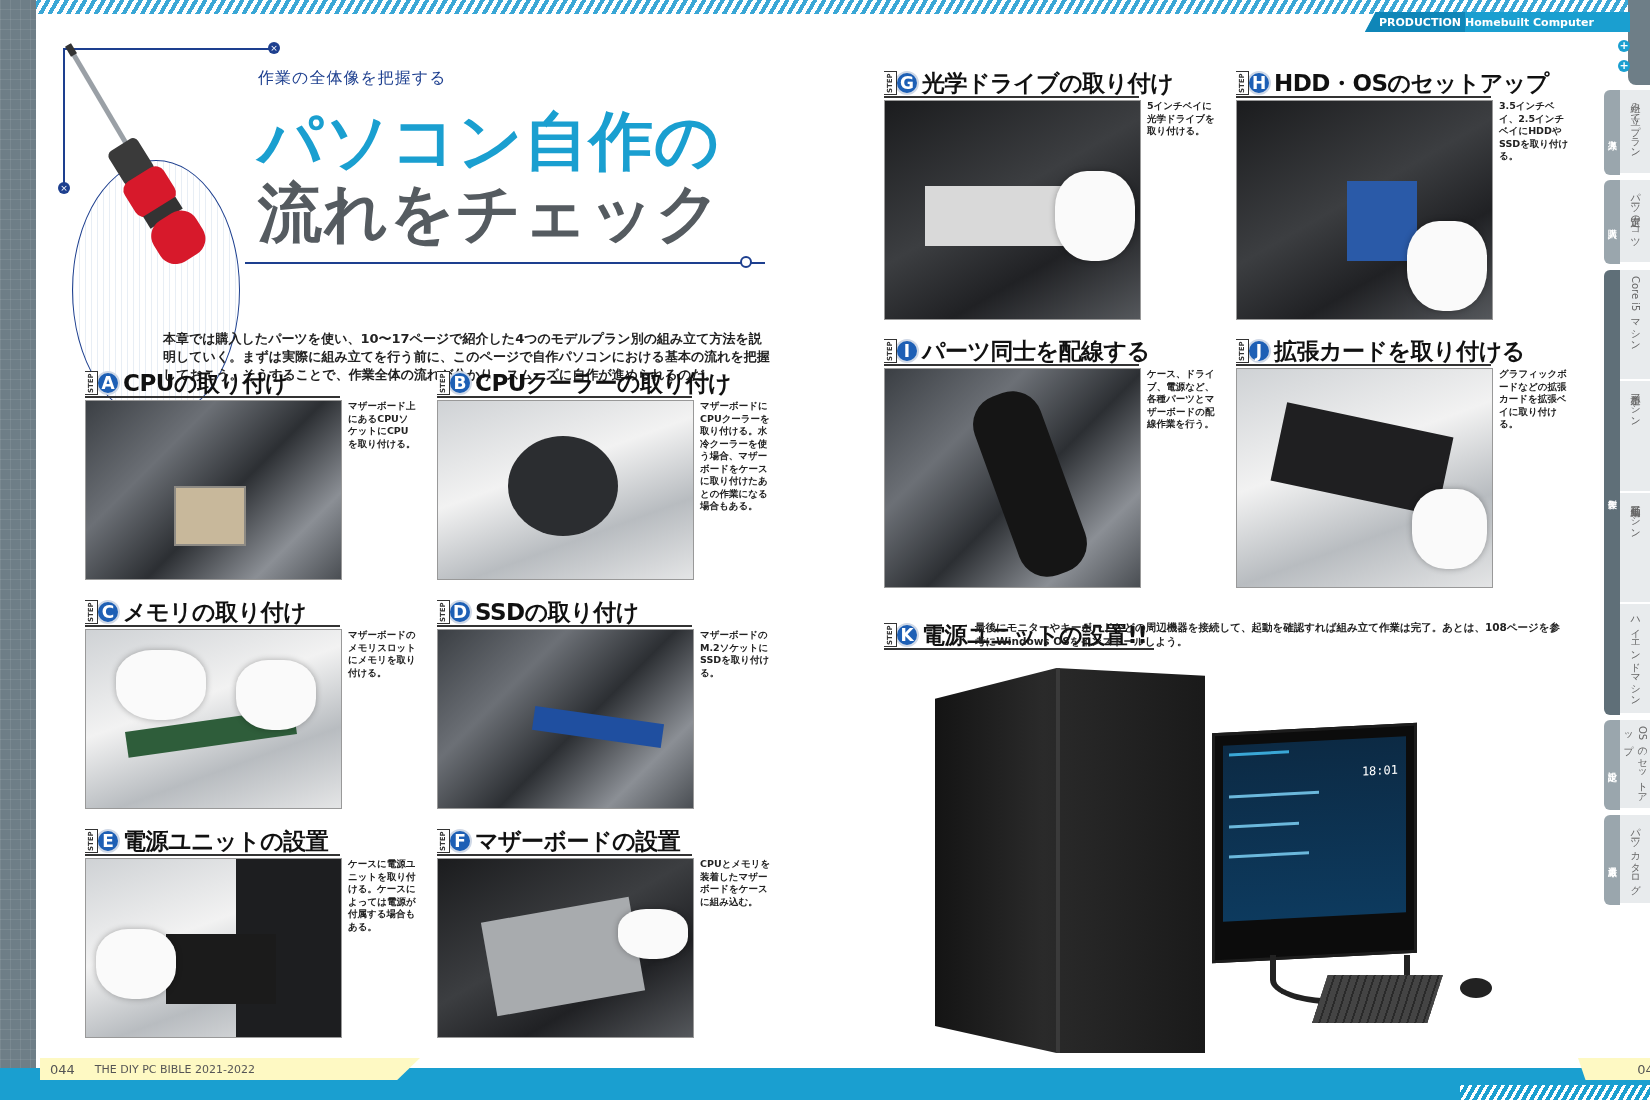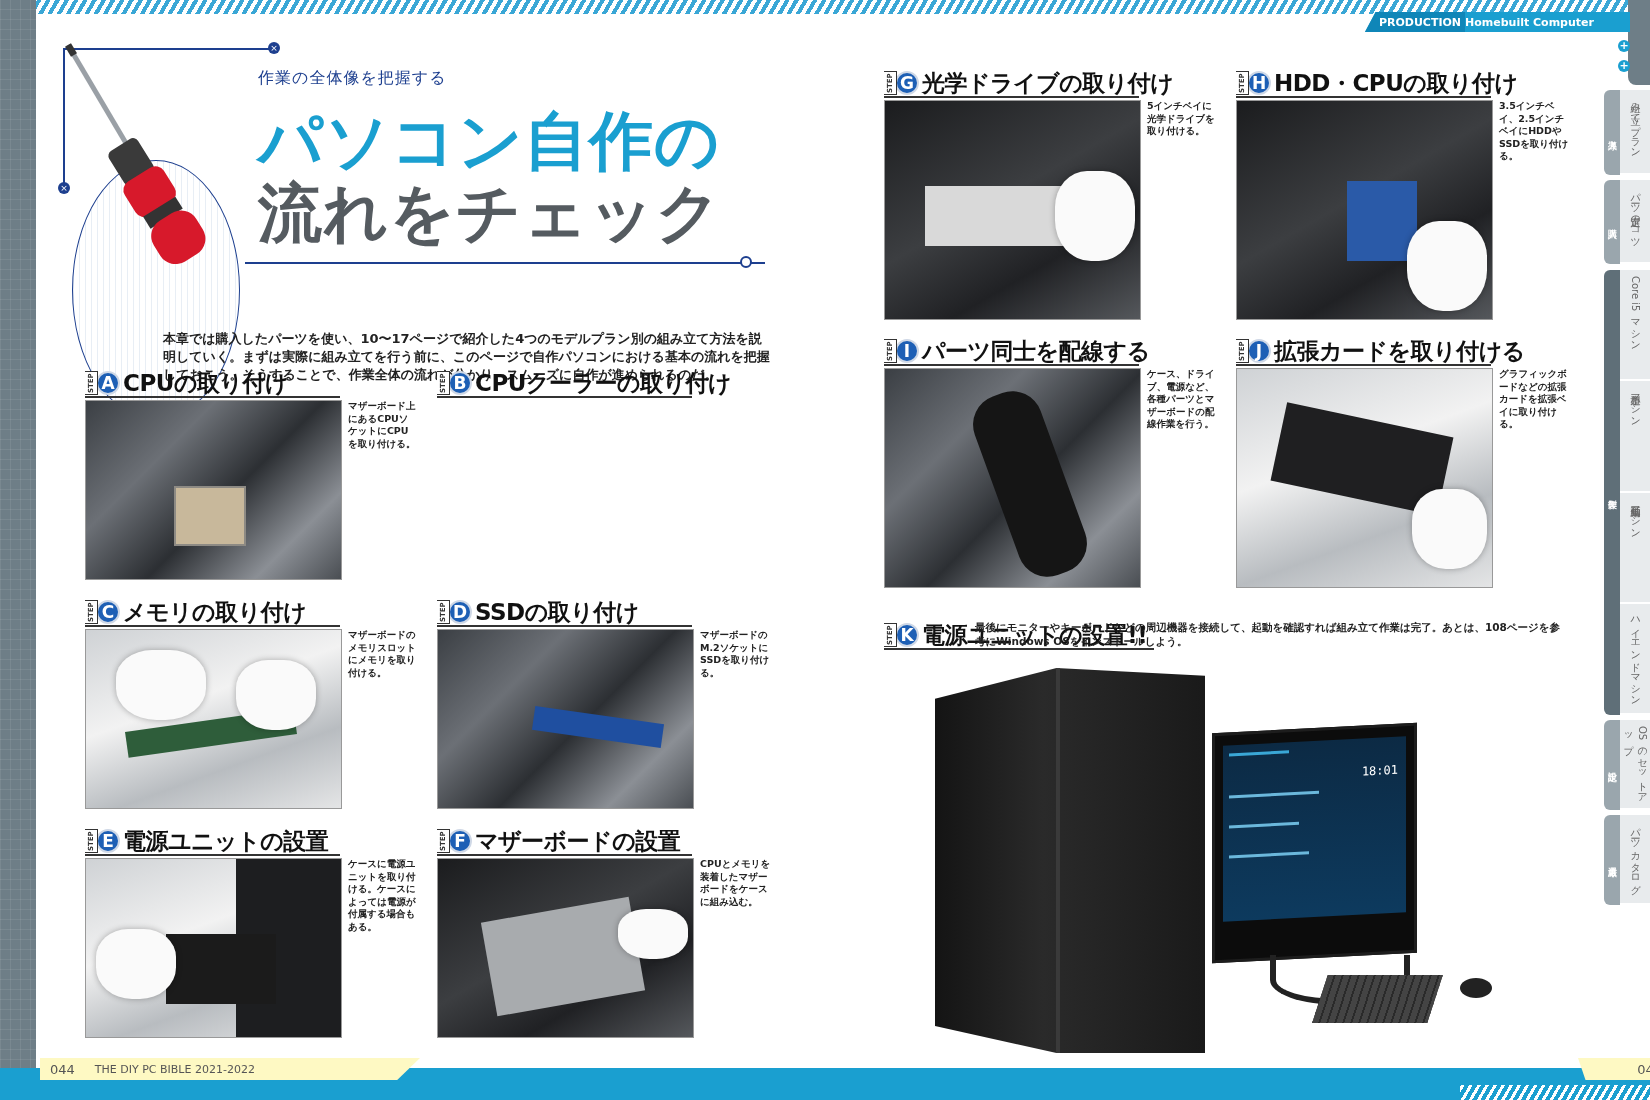--- a/index.html
+++ b/index.html
@@ -233,20 +233,26 @@
   </div>
 </div>
 
 <div class="step" style="left:437px;top:368px">
   <div class="step-head">
     <div class="step-tag">STEP</div>
     <div class="step-letter">B</div>
     <div class="step-title">CPUクーラーの取り付け</div>
   </div>
   <div class="step-underline" style="width:255px"></div>
+  <div class="step-body">
+    <div class="step-photo ph-light" style="width:257px;height:180px">
+      <div style="position:absolute;left:70px;top:35px;width:110px;height:100px;border-radius:50%;background:#2b2d30"></div>
+    </div>
+    <div class="step-desc" style="width:72px">マザーボードにCPUクーラーを取り付ける。水冷クーラーを使う場合、マザーボードをケースに取り付けたあとの作業になる場合もある。</div>
+  </div>
 </div>
 
 <div class="step" style="left:85px;top:597px">
   <div class="step-head">
     <div class="step-tag">STEP</div>
     <div class="step-letter">C</div>
     <div class="step-title">メモリの取り付け</div>
   </div>
   <div class="step-underline" style="width:255px"></div>
   <div class="step-body">
@@ -320,21 +326,21 @@
       <div class="ph-glove" style="left:170px;top:70px;width:80px;height:90px"></div>
     </div>
     <div class="step-desc" style="width:70px">5インチベイに光学ドライブを取り付ける。</div>
   </div>
 </div>
 
 <div class="step" style="left:1236px;top:68px">
   <div class="step-head">
     <div class="step-tag">STEP</div>
     <div class="step-letter">H</div>
-    <div class="step-title">HDD・CPUの取り付け</div>
+    <div class="step-title">HDD・OSのセットアップ</div>
   </div>
   <div class="step-underline" style="width:255px"></div>
   <div class="step-body">
     <div class="step-photo ph-dark" style="width:257px;height:220px">
       <div class="ph-blue" style="left:110px;top:80px;width:70px;height:80px;background:#2a5aa8"></div>
       <div class="ph-glove" style="left:170px;top:120px;width:80px;height:90px"></div>
     </div>
     <div class="step-desc" style="width:70px">3.5インチベイ、2.5インチベイにHDDやSSDを取り付ける。</div>
   </div>
 </div>

